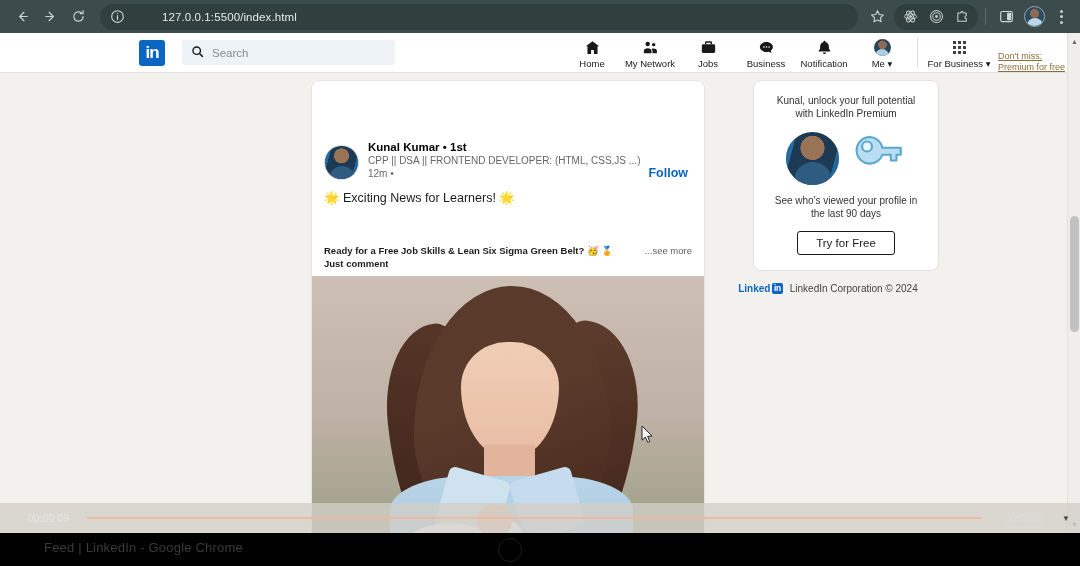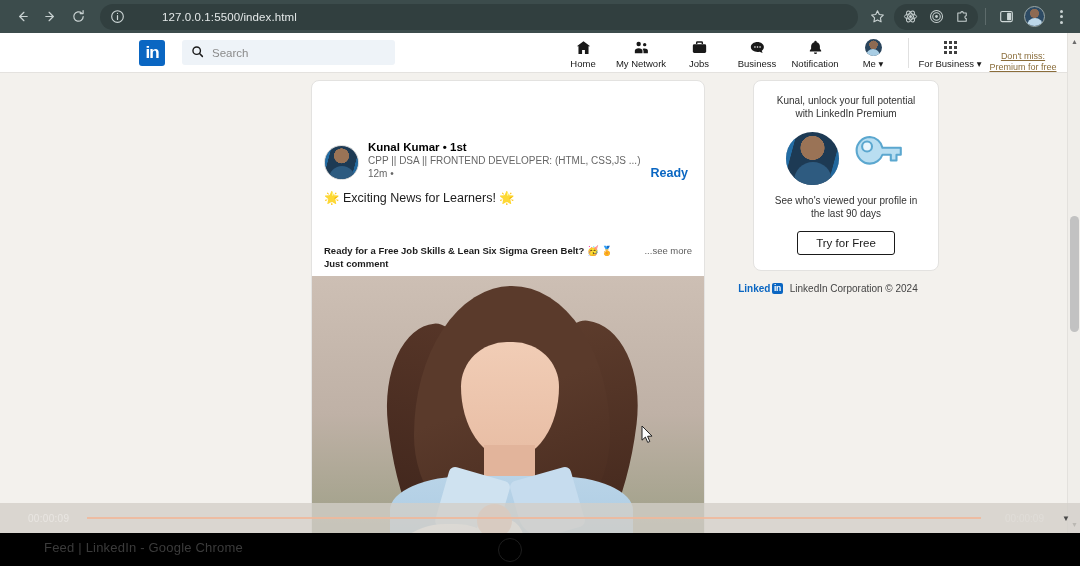--- a/index.html
+++ b/index.html
@@ -79,22 +79,22 @@
     width: 58px; display: flex; flex-direction: column; align-items: center;
     justify-content: flex-end; padding-bottom: 2px; color: #191919;
   }
   .nav-item .glyph { height: 19px; display: flex; align-items: center; justify-content: center; }
   .nav-item .lbl { font-size: 9.5px; line-height: 12px; margin-top: 1px; white-space: nowrap; }
   .nav-sep { width: 1px; height: 30px; background: #e0e0e0; margin: 0 6px; align-self: center; }
   .nav-business { width: 70px; }
   .nav-grid { display: grid; grid-template-columns: repeat(3, 3px); grid-template-rows: repeat(3, 3px); gap: 2px; }
   .nav-grid i { width: 3px; height: 3px; background: #404040; display:block; }
   .promo {
-    width: 68px; font-size: 9px; line-height: 10.5px; color: #8a6d3b; text-align: center;
-    text-decoration: underline; margin-left: 4px; margin-right: 23px;
+    width: 68px; font-size: 9px; line-height: 10.5px; color: #8a6d3b; 
+    text-decoration: underline; margin-left: 4px; margin-right: 14px;
   }
   .me-avatar {
     width: 17px; height: 17px; border-radius: 50%; overflow: hidden; position: relative;
     background: radial-gradient(circle at 50% 34%, #8e6a52 0 30%, #29445c 31% 100%);
   }
   .me-avatar::after {
     content:""; position:absolute; left:50%; top:60%; transform:translateX(-50%);
     width:14px; height:10px; border-radius:7px 7px 0 0; background:#a8cde4;
   }
 
@@ -457,21 +457,21 @@
       <div class="feed-col">
         <div class="post-card">
 
           <div class="post-head">
             <div class="post-avatar"></div>
             <div class="post-meta">
               <div class="post-name">Kunal Kumar • 1st</div>
               <div class="post-title">CPP || DSA || FRONTEND DEVELOPER: (HTML, CSS,JS ...)</div>
               <div class="post-time">12m •</div>
             </div>
-            <button class="follow-btn">Ready</button>
+            <button class="follow-btn">Follow</button>
           </div>
 
           <div class="post-body">
             <div class="post-head1">🌟 Exciting News for Learners! 🌟</div>
             <div class="post-line2">
               <b>Ready for a Free Job Skills &amp; Lean Six Sigma Green Belt? 🥳 🏅 Just comment</b>
               <span class="see-more">...see more</span>
             </div>
           </div>
 

